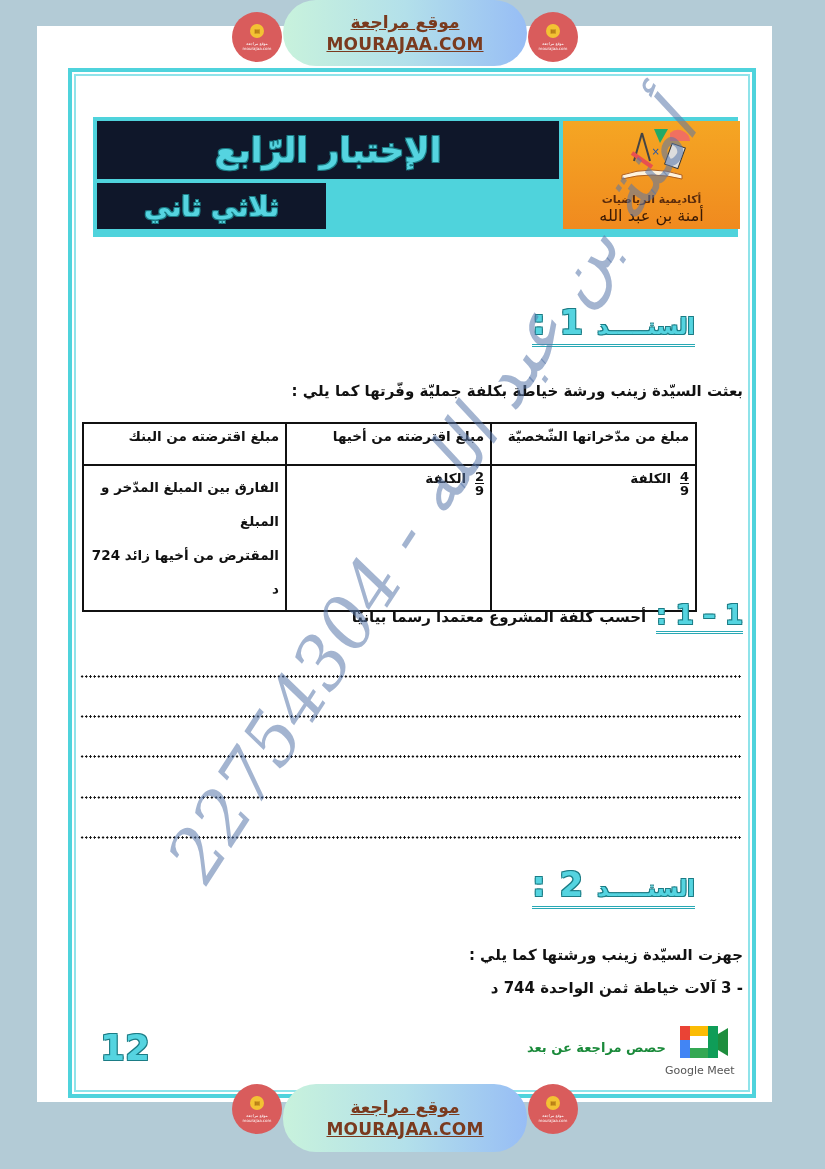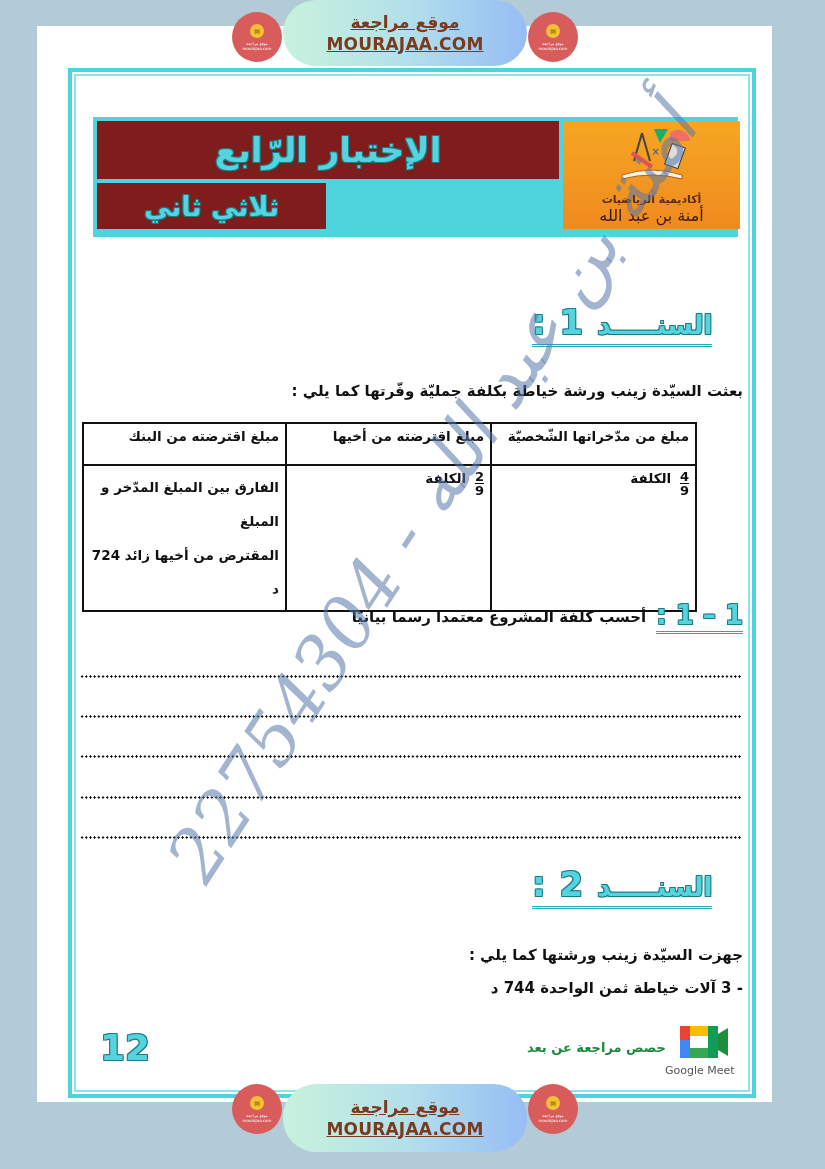--- a/index.html
+++ b/index.html
@@ -49,40 +49,40 @@
   .badge .tiny { font-size: 4px; color: #ffffff; margin-top: 3px; line-height: 5px; text-align: center; }
   
   .hdr {
     position: absolute; left: 93px; top: 117px; width: 645px; height: 120px;
     border: 4px solid #4fd3dc; background: #4fd3dc;
     display: grid;
     grid-template-columns: 229px 229px 177px;
     grid-template-rows: 58px 46px;
     gap: 4px;
   }
-  .hdr .cell { background: #7f1d1d; display: flex; align-items: center; justify-content: center; direction: rtl; }
+  .hdr .cell { background: #0f172a; display: flex; align-items: center; justify-content: center; direction: rtl; }
   .hdr .title-cell { grid-column: 1 / span 2; grid-row: 1; }
   .hdr .logo-cell { grid-column: 3; grid-row: 1 / span 2; background: linear-gradient(180deg, #f5a623 0%, #f08a1f 100%); flex-direction: column; padding: 4px; }
   .outlined {
     color: #55d4e0;
     font-weight: bold;
     text-shadow: 1px 1px 0 #1b7c85, -1px -1px 0 #1b7c85, 1px -1px 0 #1b7c85, -1px 1px 0 #1b7c85;
     font-family: "DejaVu Sans", sans-serif;
   }
   .title-text { font-size: 34px; }
   .sub-text { font-size: 27px; }
   .logo-art { width: 100px; height: 56px; position: relative; }
   .logo-title { color: #5a2b0c; font-weight: bold; font-size: 11px; margin-top: 12px; direction: rtl; }
   .logo-sub { color: #3a1a05; font-size: 16px; direction: rtl; }
   
   .section-head {
     position: absolute; direction: rtl; display: flex; align-items: baseline; gap: 14px;
     border-bottom: 3px double #29a9b5; padding-bottom: 2px;
   }
-  .section-head .word { font-size: 26px; letter-spacing: 2px; text-align: right; }
+  .section-head .word { font-size: 22px; letter-spacing: 2px; text-align: right; }
   .section-head .num { font-size: 34px; }
   .section-head .colon { font-size: 34px; }
   .para {
     position: absolute; direction: rtl; text-align: right;
     font-weight: bold; font-size: 15px; color: #111;
   }
   
   .dtable {
     position: absolute; left: 82px; top: 422px; width: 615px; height: 130px;
     border-collapse: collapse; direction: rtl;

